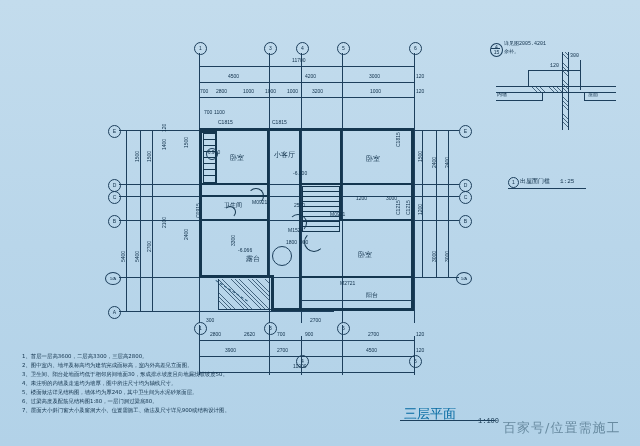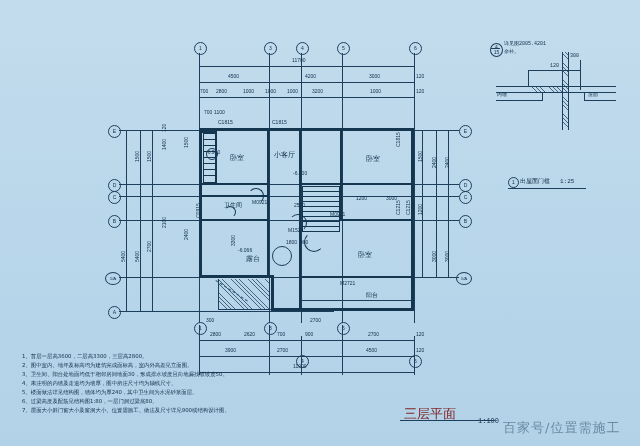--- a/index.html
+++ b/index.html
@@ -22,21 +22,21 @@
   .circ{position:absolute;border:1px solid #1d3f5c;border-radius:50%;
         color:#10304a;text-align:center;font-size:5px;background:transparent;}
   .dash{position:absolute;border-top:1px dashed #2a5574;height:0;}
   .hatch{
     position:absolute;
     background:repeating-linear-gradient(45deg,#1d3f5c 0 0.5px,transparent 0.5px 3px);
     opacity:.75;
   }
   .wall{position:absolute;background:#14364f;}
   .note{position:absolute;font-size:5.4px;color:#10304a;line-height:9px;}
-  .title{position:absolute;color:#7f1d1d;}
+  .title{position:absolute;color:#0369a1;}
   .wm{position:absolute;color:#5b7e94;opacity:.85;font-size:13px;letter-spacing:1px;}
   .detail-box{position:absolute;}
   .stair{position:absolute;}
   .stair div{position:absolute;background:#14364f;height:1px;left:0;right:0;}
   .door{position:absolute;border:1px solid #1d3f5c;border-radius:50%;}
 </style>
 </head>
 <body>
 
 <div id="sheet"></div>

